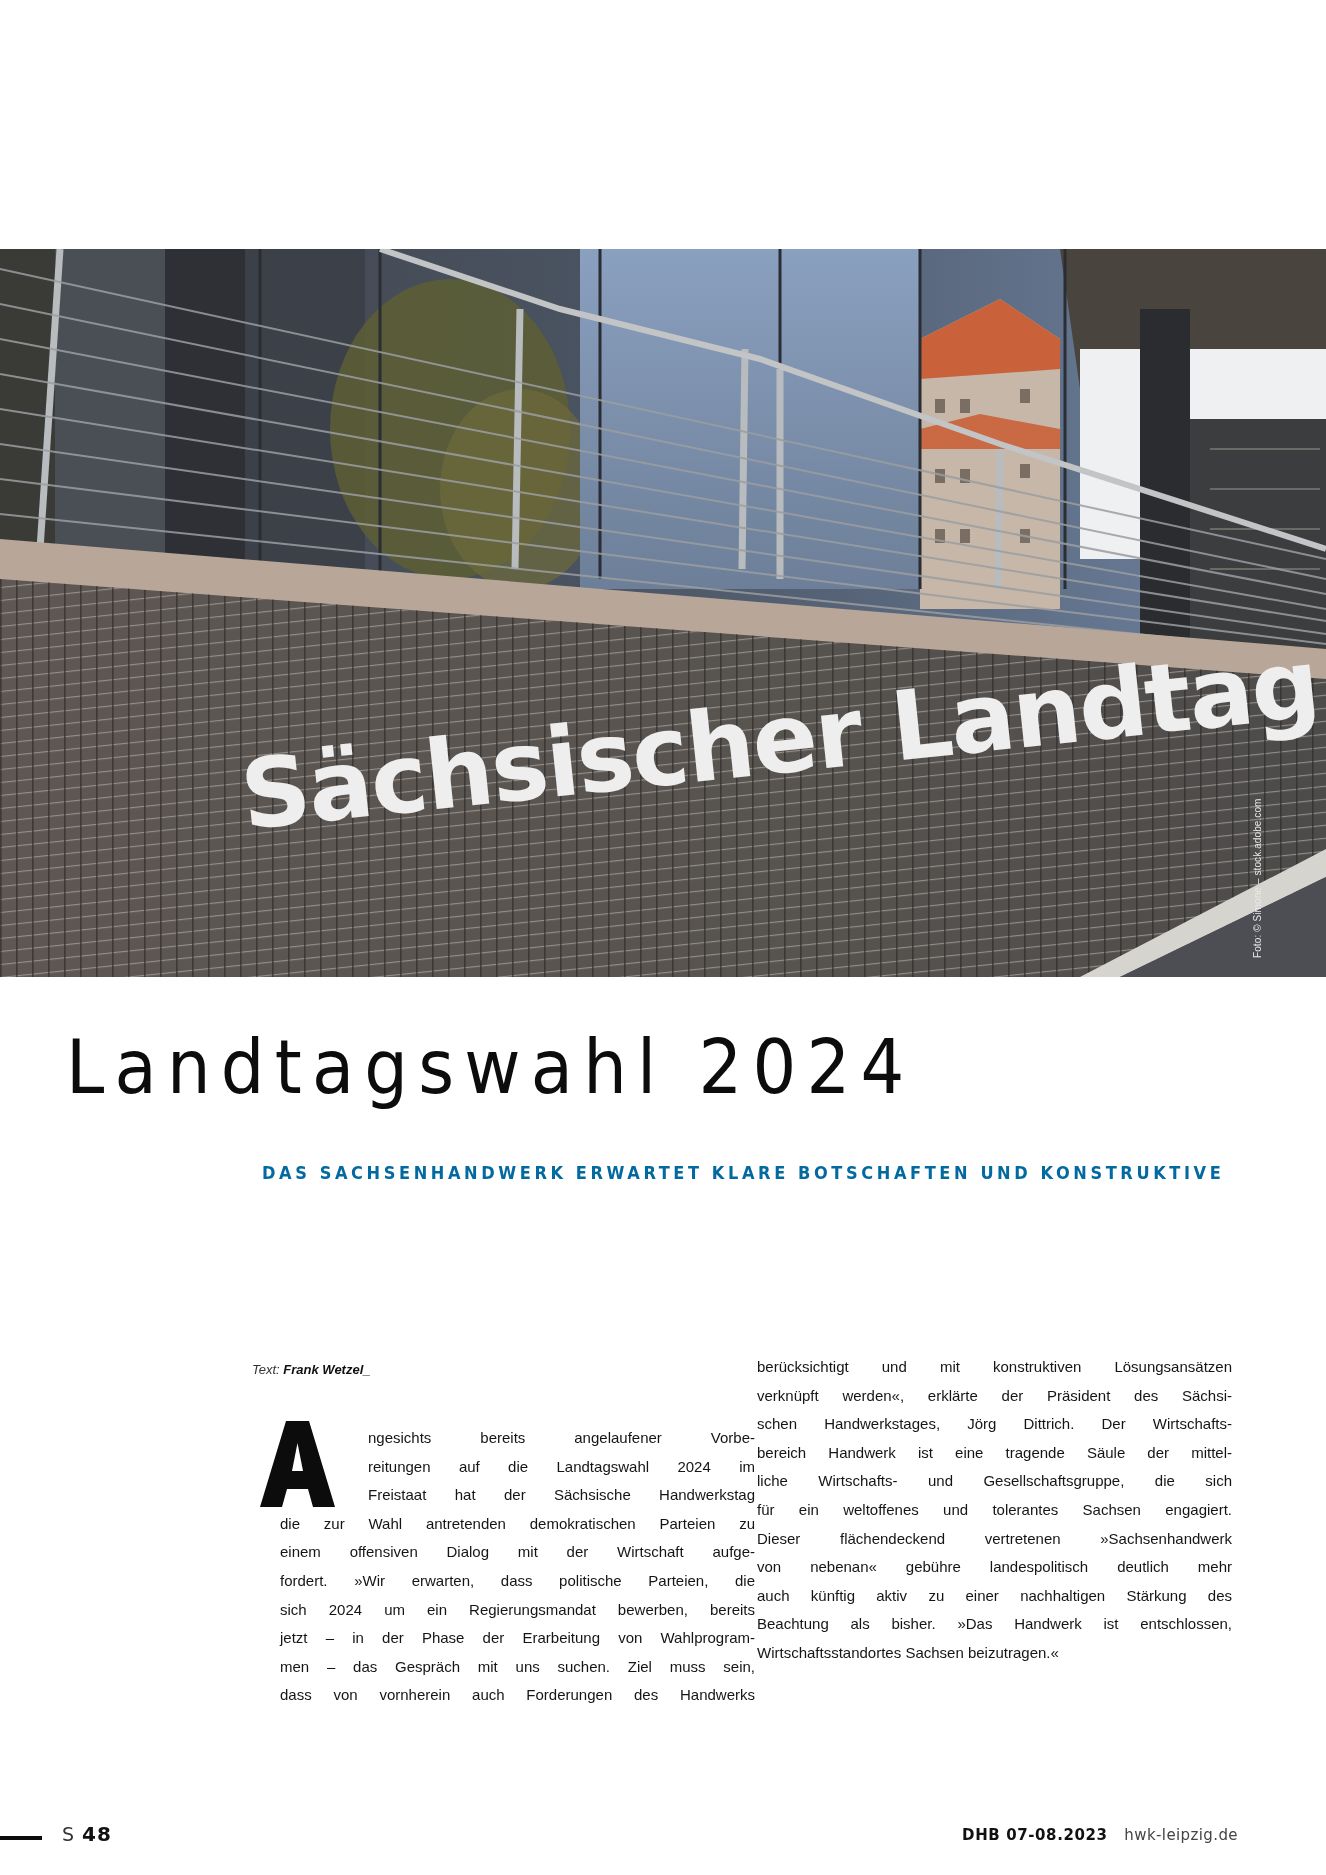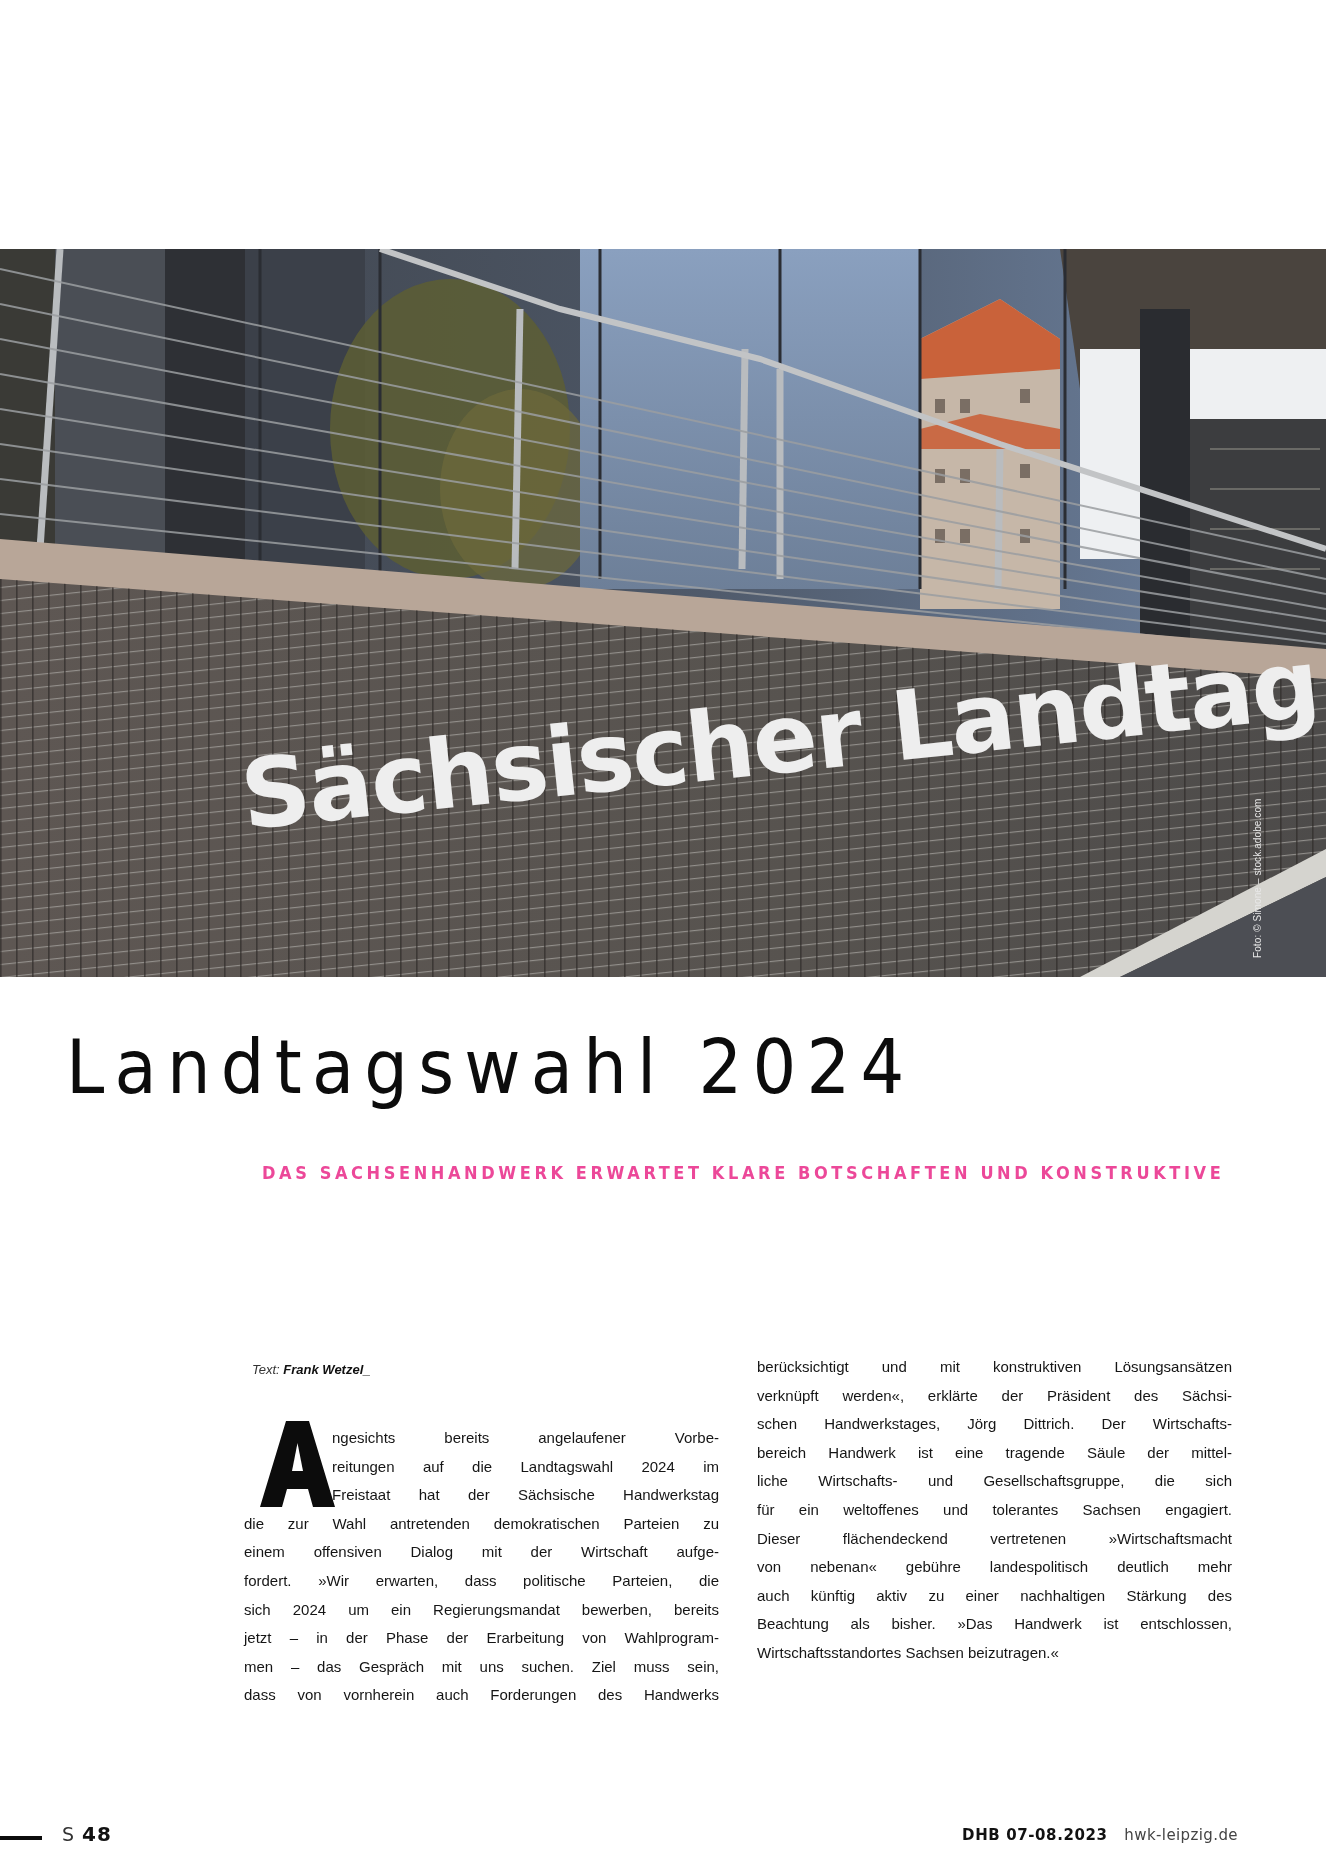--- a/index.html
+++ b/index.html
@@ -17,34 +17,34 @@
   
   .headline {
     position: absolute; left: 66px; top: 1030px;
     font-family: "DejaVu Sans", sans-serif; font-weight: normal;
     font-size: 74px; letter-spacing: 11px; line-height: 1; color: #0c0c0c;
     transform: scaleX(0.93); transform-origin: left top; white-space: nowrap;
   }
   .subline {
     position: absolute; left: 262px; top: 1150px; width: 900px;
     font-family: "DejaVu Sans Condensed", "DejaVu Sans", sans-serif; font-weight: bold;
-    font-size: 18px; letter-spacing: 3.6px; line-height: 46px; color: #ec4899;
+    font-size: 18px; letter-spacing: 3.6px; line-height: 46px; color: #0369a1;
     text-transform: uppercase;
     text-align: center;
   }
   .subline span { display: block; white-space: nowrap; }
 
   
   .byline { position: absolute; left: 252px; top: 1362px; font-size: 13px; font-style: italic; color: #333; white-space: nowrap; }
   .byline b { font-weight: bold; color: #111; }
 
   .col { position: absolute; width: 475px; font-family: "Liberation Sans", sans-serif; font-size: 15px; line-height: 28.6px; color: #151515; }
   .col .line { display: block; white-space: nowrap; text-align: justify; text-align-last: justify; }
   .col .line.last { text-align-last: left; }
-  .col-left { left: 244px; top: 1424px; }
+  .col-left { left: 280px; top: 1424px; }
   .col-right { left: 757px; top: 1353px; width: 475px; }
 
   .dropcap {
     position: absolute; left: 260px; top: 1421px; width: 75px; height: 86px;
   }
   .col-left .indent { padding-left: 88px; }
 
   
   .foot-rule { position: absolute; left: 0; top: 1836px; width: 42px; height: 4px; background: #0c0c0c; }
   .foot-page { position: absolute; left: 62px; top: 1822px; font-family: "DejaVu Sans", sans-serif; font-size: 20px; color: #111; white-space: nowrap; }
@@ -191,21 +191,21 @@
   <span class="line">dass von vornherein auch Forderungen des Handwerks</span>
 </div>
 
 <div class="col col-right">
   <span class="line">berücksichtigt und mit konstruktiven Lösungsansätzen</span>
   <span class="line">verknüpft werden«, erklärte der Präsident des Sächsi-</span>
   <span class="line">schen Handwerkstages, Jörg Dittrich. Der Wirtschafts-</span>
   <span class="line">bereich Handwerk ist eine tragende Säule der mittel-</span>
   <span class="line">liche Wirtschafts- und Gesellschaftsgruppe, die sich</span>
   <span class="line">für ein weltoffenes und tolerantes Sachsen engagiert.</span>
-  <span class="line">Dieser flächendeckend vertretenen »Wirtschaftsmacht</span>
+  <span class="line">Dieser flächendeckend vertretenen »Sachsenhandwerk</span>
   <span class="line">von nebenan« gebühre landespolitisch deutlich mehr</span>
   <span class="line">auch künftig aktiv zu einer nachhaltigen Stärkung des</span>
   <span class="line">Beachtung als bisher. »Das Handwerk ist entschlossen,</span>
   <span class="line last">Wirtschaftsstandortes Sachsen beizutragen.«</span>
 </div>
 
 <div class="foot-rule"></div>
 <div class="foot-page">
   <span class="s">S</span><span class="n">48</span>
 </div>

